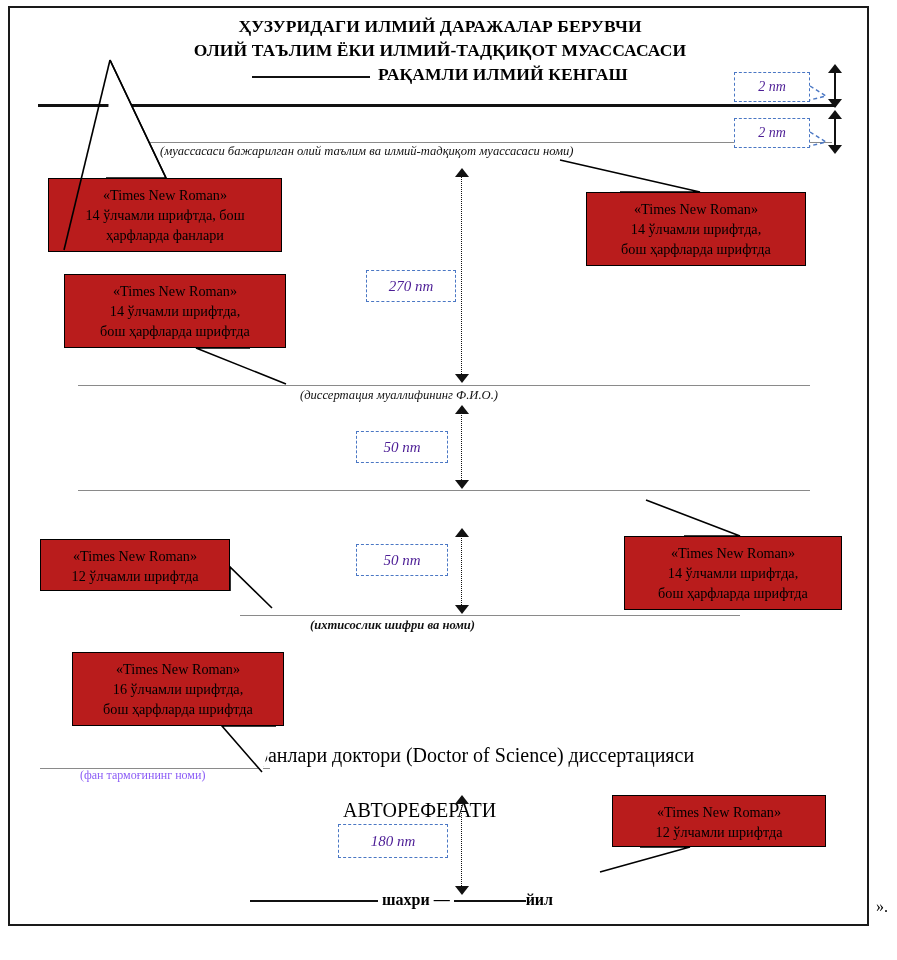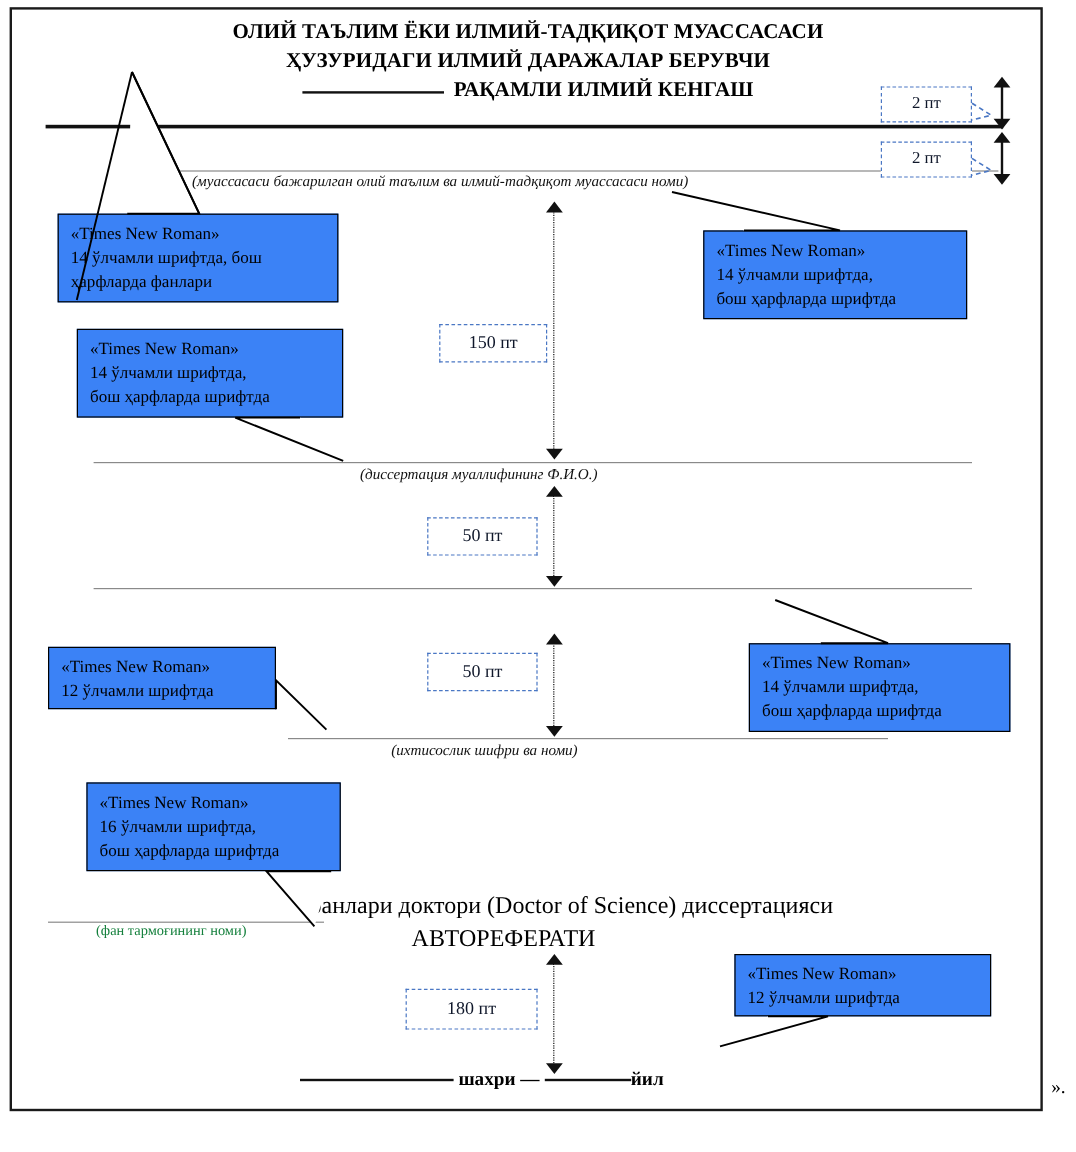--- a/index.html
+++ b/index.html
@@ -36,36 +36,37 @@
   .rule-thin{
     position:absolute;background:#8a8a8a;height:1.4px;
   }
 
   
   .caption{
     position:absolute;font-style:italic;font-size:12.6px;
     white-space:nowrap;color:#111;
   }
   .caption-sm{
-    position:absolute;font-size:12px;white-space:nowrap;color:#15803d;
+    position:absolute;font-size:12px;white-space:nowrap;color:#8b5cf6;
   }
 
   
   .callout{
-    position:absolute;border:1.6px solid #000;background:#3b82f6;
-    font-size:14.2px;line-height:20px;
+    position:absolute;border:1.6px solid #000;background:#b91c1c;
+    text-align:center;font-size:14.2px;line-height:20px;
     padding:6px 10px;box-sizing:border-box;z-index:6;
   }
 
   
   .measure{
     position:absolute;border:1.6px dashed #4a77c4;background:#fff;
     text-align:center;font-size:15px;box-sizing:border-box;
     display:flex;align-items:center;justify-content:center;z-index:5;
-    color:#0f172a;
+    color:#4c1d95;
+    font-style:italic;
   }
   .measure-sm{font-size:14px;}
 
   
   .vdim{position:absolute;width:14px;z-index:4;}
   .vdim .shaft{
     position:absolute;left:6px;top:7px;bottom:7px;width:0;
     border-left:1.3px dotted #111;
   }
   .vdim .shaft.solid{border-left-style:solid;border-left-width:2px;left:5.6px;}
@@ -74,21 +75,21 @@
     border-left:7px solid transparent;border-right:7px solid transparent;
   }
   .vdim .ahead.up{top:0;border-bottom:9px solid #111;}
   .vdim .ahead.down{bottom:0;border-top:9px solid #111;}
 
   
   .main-heading{
     position:absolute;left:255px;top:742px;width:600px;
     font-size:20px;line-height:27px;text-align:left;
   }
-  .main-heading .l2{text-align:left;padding-left:88px;}
+  .main-heading .l2{text-align:left;padding-left:88px;margin-top:28px;}
 
   
   .city-line{
     position:absolute;left:250px;top:891px;width:420px;
     font-weight:bold;font-size:16px;white-space:nowrap;
   }
   .blank-long{display:inline-block;width:128px;border-bottom:2.4px solid #111;vertical-align:3px;}
   .blank-mid{display:inline-block;width:72px;border-bottom:2.4px solid #111;vertical-align:3px;}
 
   
@@ -101,37 +102,37 @@
            pointer-events:none;z-index:7;}
 </style>
 </head>
 <body>
 
 <div id="page">
 
   <div class="frame"></div>
 
   <div class="doc-title">
+    <div>ҲУЗУРИДАГИ ИЛМИЙ ДАРАЖАЛАР БЕРУВЧИ</div>
     <div>ОЛИЙ ТАЪЛИМ ЁКИ ИЛМИЙ-ТАДҚИҚОТ МУАССАСАСИ</div>
-    <div>ҲУЗУРИДАГИ ИЛМИЙ ДАРАЖАЛАР БЕРУВЧИ</div>
     <div class="title-line3">
       <span class="title-blank"></span><span>РАҚАМЛИ ИЛМИЙ КЕНГАШ</span>
     </div>
   </div>
 
   <div class="rule-thick" style="left:38px;top:104px;width:798px;"></div>
   <div class="rule-thin" style="left:140px;top:142px;width:692px;"></div>
   <div class="rule-thin" style="left:78px;top:385px;width:732px;"></div>
   <div class="rule-thin" style="left:78px;top:490px;width:732px;"></div>
   <div class="rule-thin" style="left:240px;top:615px;width:500px;"></div>
   <div class="rule-thin" style="left:40px;top:768px;width:230px;"></div>
 
   <div class="caption" style="left:160px;top:144px;">(муассасаси бажарилган олий таълим ва илмий-тадқиқот муассасаси номи)</div>
   <div class="caption" style="left:300px;top:388px;">(диссертация муаллифининг Ф.И.О.)</div>
-  <div class="caption" style="left:326px;top:618px;">(ихтисослик шифри ва номи)</div>
+  <div class="caption" style="left:310px;top:618px;font-weight:bold;">(ихтисослик шифри ва номи)</div>
   <div class="caption-sm" style="left:80px;top:768px;">(фан тармоғининг номи)</div>
 
   <div class="vdim" style="left:828px;top:64px;height:44px;">
     <div class="ahead up"></div>
     <div class="shaft solid"></div>
     <div class="ahead down"></div>
   </div>
   <div class="vdim" style="left:828px;top:110px;height:44px;">
     <div class="ahead up"></div>
     <div class="shaft solid"></div>
@@ -162,21 +163,21 @@
     <div class="ahead down"></div>
   </div>
 
   <div class="measure measure-sm" style="left:734px;top:72px;width:76px;height:30px;">
     <span>2 пт</span>
   </div>
   <div class="measure measure-sm" style="left:734px;top:118px;width:76px;height:30px;">
     <span>2 пт</span>
   </div>
   <div class="measure" style="left:366px;top:270px;width:90px;height:32px;">
-    <span>150 пт</span>
+    <span>270 пт</span>
   </div>
   <div class="measure" style="left:356px;top:431px;width:92px;height:32px;">
     <span>50 пт</span>
   </div>
   <div class="measure" style="left:356px;top:544px;width:92px;height:32px;">
     <span>50 пт</span>
   </div>
   <div class="measure" style="left:338px;top:824px;width:110px;height:34px;">
     <span>180 пт</span>
   </div>

